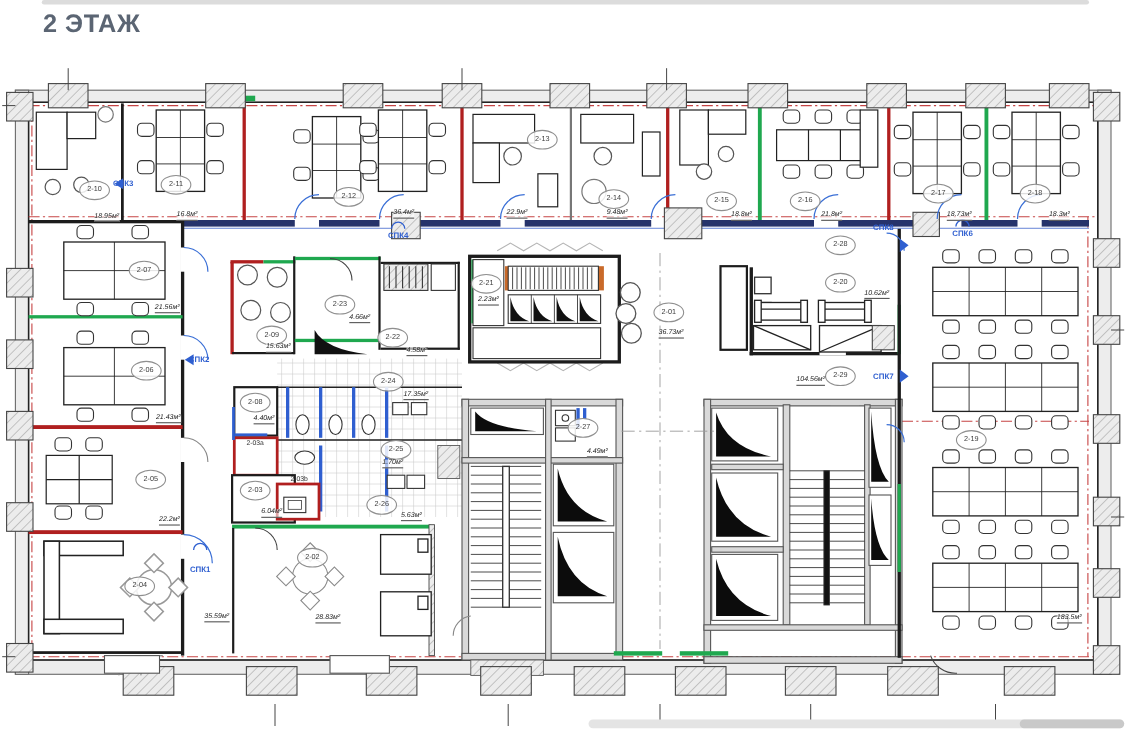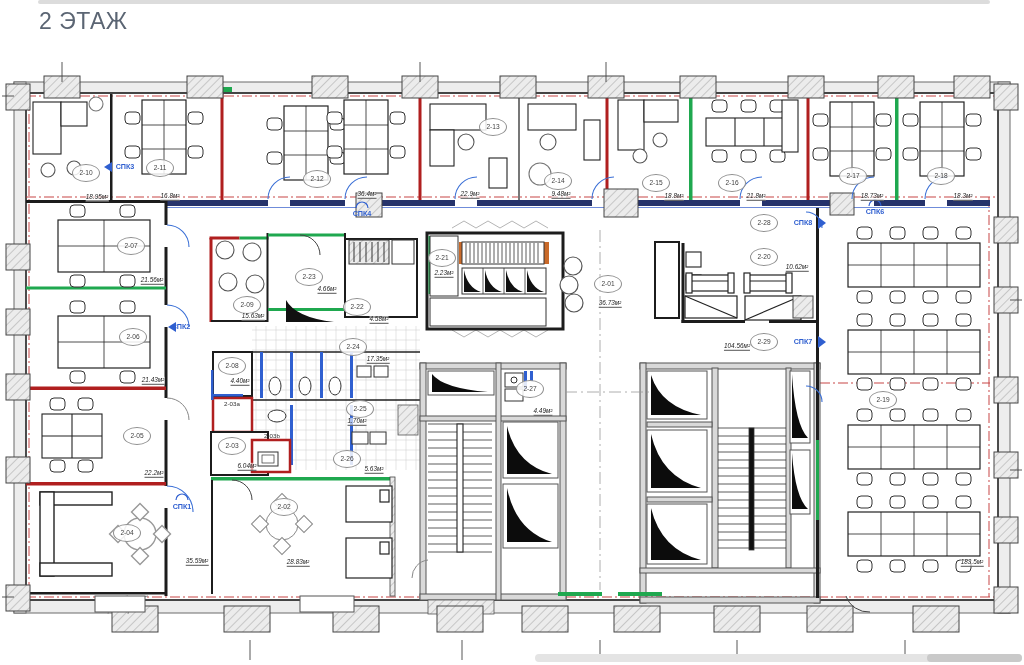--- a/index.html
+++ b/index.html
@@ -1,19 +1,19 @@
 <!DOCTYPE html>
 <html><head>
 <meta charset="utf-8">
 <style>
   html,body{margin:0;padding:0}
   body{background:#fff;width:1024px;height:665px;overflow:hidden;font-family:"Liberation Sans",sans-serif}
   #app{position:relative;width:1024px;height:665px;background:#fff}
   .top-strip{position:absolute;left:38px;top:0;width:952px;height:4px;background:#dcdcdc;border-radius:2px}
-  .title{position:absolute;left:39px;top:8px;margin:0;font-size:23px;font-weight:normal;color:#5b6573;letter-spacing:.5px}
+  .title{position:absolute;left:39px;top:8px;margin:0;font-size:23px;font-weight:bold;color:#5b6573;letter-spacing:.5px}
   .plan{position:absolute;left:0;top:0;width:1024px;height:665px}
   .plan svg{position:absolute;left:0;top:0}
   .lb{position:absolute;transform:translate(-50%,-50%);font-size:7px;color:#3a3a3a;white-space:nowrap;line-height:1;z-index:5}
   .bub{width:26px;height:16px;line-height:16px;text-align:center;border:1px solid #8f8f8f;border-radius:50%;background:rgba(255,255,255,.85);font-size:6.6px;color:#3f3f3f}
   .ar{font-size:6.4px;font-style:italic;color:#222;border-bottom:1px solid #555;padding-bottom:1px;background:rgba(255,255,255,.6)}
   .sm{font-size:6.2px;color:#333}
   .spk{font-size:7.2px;font-weight:bold;color:#2f5fd0}
   .scrollbar{position:absolute;left:535px;top:654px;width:487px;height:8px;border-radius:4px;background:#e4e4e4}
   .scroll-thumb{position:absolute;right:0;top:0;width:95px;height:8px;border-radius:4px;background:#c9c9c9}
 </style>
@@ -548,25 +548,25 @@
   <div class="lb ar" style="left:357px;top:422px">1.70м²</div>
   <div class="lb ar" style="left:374px;top:470px">5.63м²</div>
   <div class="lb ar" style="left:298px;top:563px">28.83м²</div>
   <div class="lb ar" style="left:444px;top:274px">2.23м²</div>
   <div class="lb ar" style="left:610px;top:304px">36.73м²</div>
   <div class="lb ar" style="left:543px;top:412px">4.49м²</div>
   <div class="lb ar" style="left:797px;top:268px">10.62м²</div>
   <div class="lb ar" style="left:737px;top:347px">104.56м²</div>
   <div class="lb ar" style="left:972px;top:563px">183.5м²</div>
 
-  <div class="lb spk" style="left:182px;top:507px">СПК1</div>
+  <div class="lb spk" style="left:182px;top:518px">СПК1</div>
   <div class="lb spk" style="left:181px;top:327px">СПК2</div>
-  <div class="lb spk" style="left:125px;top:167px">СПК3</div>
+  <div class="lb spk" style="left:112px;top:167px">СПК3</div>
   <div class="lb spk" style="left:362px;top:214px">СПК4</div>
   <div class="lb spk" style="left:875px;top:212px">СПК6</div>
   <div class="lb spk" style="left:803px;top:342px">СПК7</div>
-  <div class="lb spk" style="left:803px;top:223px">СПК8</div>
+  <div class="lb spk" style="left:803px;top:207px">СПК8</div>
   </div>
 
   <div class="scrollbar">
     <div class="scroll-thumb"></div>
   </div>
 </div>
 
 </body></html>

